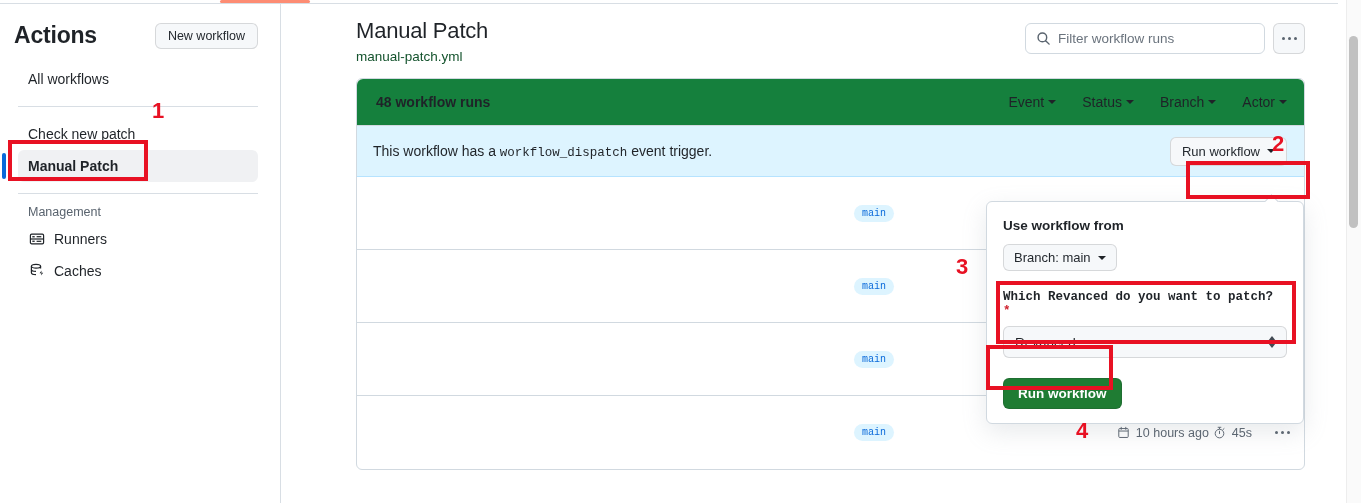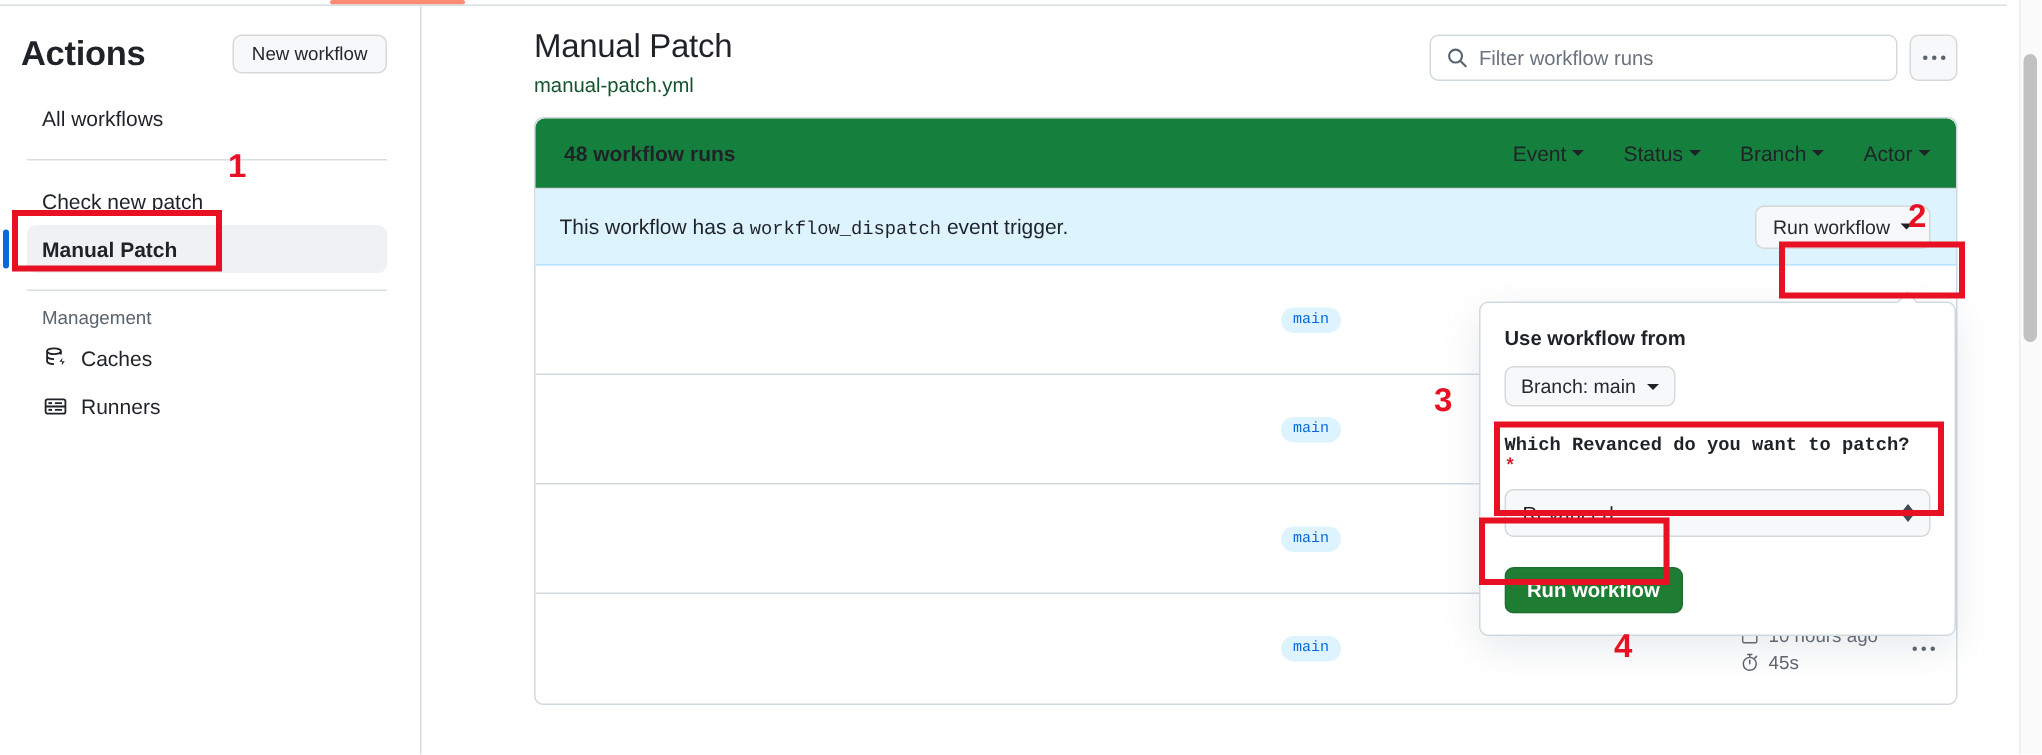--- a/index.html
+++ b/index.html
@@ -96,21 +96,21 @@
     padding: 14px 33px 0 25px;
   }
   .wf-title { font-size: 22px; font-weight: 400; color: #1f2328; letter-spacing: -0.2px; }
   .wf-file {
     font-size: 13.5px; color: #14532d; margin-top: 5px; cursor: pointer;
   }
 
   .head-right { display: flex; align-items: center; gap: 8px; padding-top: 5px; }
   .filter-box {
     position: relative;
-    width: 312px; height: 31px;
+    width: 240px; height: 31px;
     background: #ffffff;
     border: 1px solid #d1d9e0;
     border-radius: 6px;
     display: flex; align-items: center;
     padding: 0 10px;
   }
   .filter-box .s-icon { color: #59636e; margin-right: 7px; display: flex; }
   .filter-input {
     border: none; outline: none; background: transparent;
     font-family: "Liberation Sans", sans-serif;
@@ -194,21 +194,21 @@
     position: absolute; left: 497px;
     font-family: "Liberation Mono", monospace;
     font-size: 10px;
     color: #0969da;
     background: #ddf4ff;
     border-radius: 10px;
     padding: 3px 8px;
   }
   .run-meta {
     position: absolute; right: 52px;
-    display: flex; flex-direction: column; gap: 4px;
+    display: flex; flex-direction: row; gap: 4px;
     align-items: flex-start;
     font-size: 12.5px; color: #59636e;
   }
   .meta-line { display: flex; align-items: center; gap: 6px; white-space: nowrap; }
   .meta-line svg { flex: none; }
   .row-kebab {
     position: absolute; right: 14px;
     display: flex; gap: 3px; cursor: pointer;
   }
   .row-kebab i { width: 3px; height: 3px; border-radius: 50%; background: #59636e; display: block; }
@@ -344,46 +344,46 @@
       <div class="nav-item">
         <span>Check new patch</span>
       </div>
       <div class="nav-item selected">
         <span>Manual Patch</span>
       </div>
 
       <div class="nav-sep"></div>
 
       <div class="nav-group-title">Management</div>
-
-      <div class="nav-item">
-        <span class="nav-icon">
-          <svg width="16" height="16" viewBox="0 0 16 16" fill="none" stroke="#1f2328" stroke-width="1.2">
-            <ellipse cx="7" cy="3.2" rx="4.6" ry="1.9"></ellipse>
-            <path d="M2.4 3.2v3.3c0 1.05 2.06 1.9 4.6 1.9"></path>
-            <path d="M2.4 6.5v3.3c0 1.05 2.06 1.9 4.6 1.9"></path>
-            <path d="M11.6 3.2v2.2"></path>
-            <path d="M12.6 7.6l-2 2.6h1.9l-.5 2.4 2.2-2.8h-1.9z" fill="#1f2328" stroke="none"></path>
-          </svg>
-        </span>
-        <span>Caches</span>
-      </div>
 
       <div class="nav-item">
         <span class="nav-icon">
           <svg width="16" height="16" viewBox="0 0 16 16" fill="none" stroke="#1f2328" stroke-width="1.2">
             <rect x="1.4" y="3.2" width="13.2" height="9.6" rx="1.3"></rect>
             <line x1="1.4" y1="8" x2="14.6" y2="8"></line>
             <rect x="3.3" y="5.1" width="2.4" height="1.3" fill="#1f2328" stroke="none"></rect>
             <rect x="3.3" y="9.6" width="2.4" height="1.3" fill="#1f2328" stroke="none"></rect>
             <line x1="7.6" y1="5.7" x2="12.3" y2="5.7"></line>
             <line x1="7.6" y1="10.3" x2="12.3" y2="10.3"></line>
           </svg>
         </span>
         <span>Runners</span>
+      </div>
+
+      <div class="nav-item">
+        <span class="nav-icon">
+          <svg width="16" height="16" viewBox="0 0 16 16" fill="none" stroke="#1f2328" stroke-width="1.2">
+            <ellipse cx="7" cy="3.2" rx="4.6" ry="1.9"></ellipse>
+            <path d="M2.4 3.2v3.3c0 1.05 2.06 1.9 4.6 1.9"></path>
+            <path d="M2.4 6.5v3.3c0 1.05 2.06 1.9 4.6 1.9"></path>
+            <path d="M11.6 3.2v2.2"></path>
+            <path d="M12.6 7.6l-2 2.6h1.9l-.5 2.4 2.2-2.8h-1.9z" fill="#1f2328" stroke="none"></path>
+          </svg>
+        </span>
+        <span>Caches</span>
       </div>
     </div>
   </div>
 
   <div class="main">
 
     <div class="main-head">
       <div>
         <div class="wf-title">Manual Patch</div>
         <div class="wf-file">manual-patch.yml</div>

